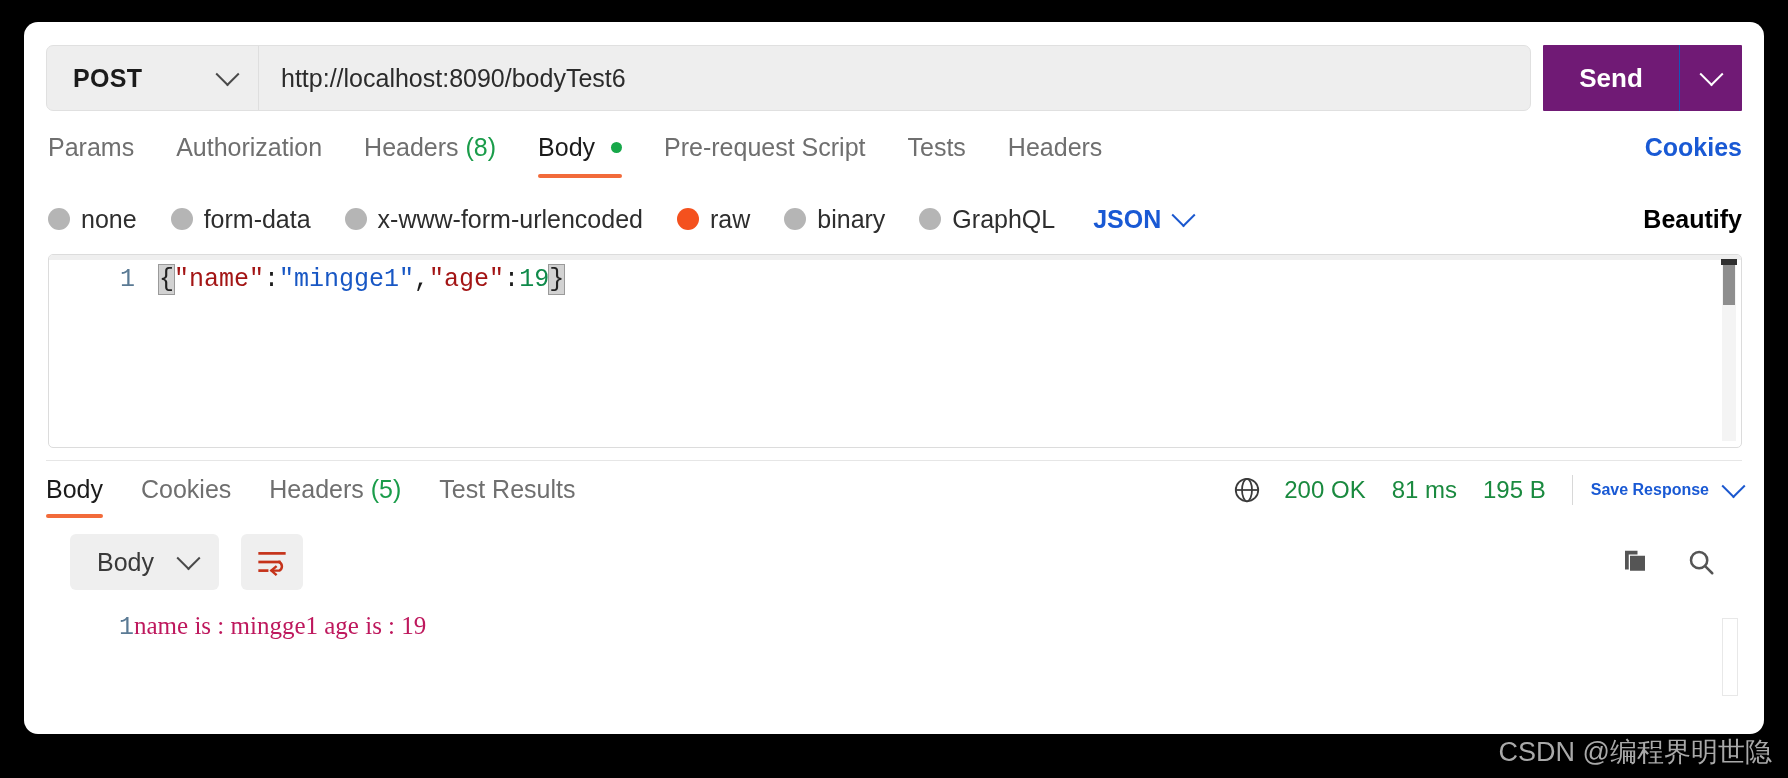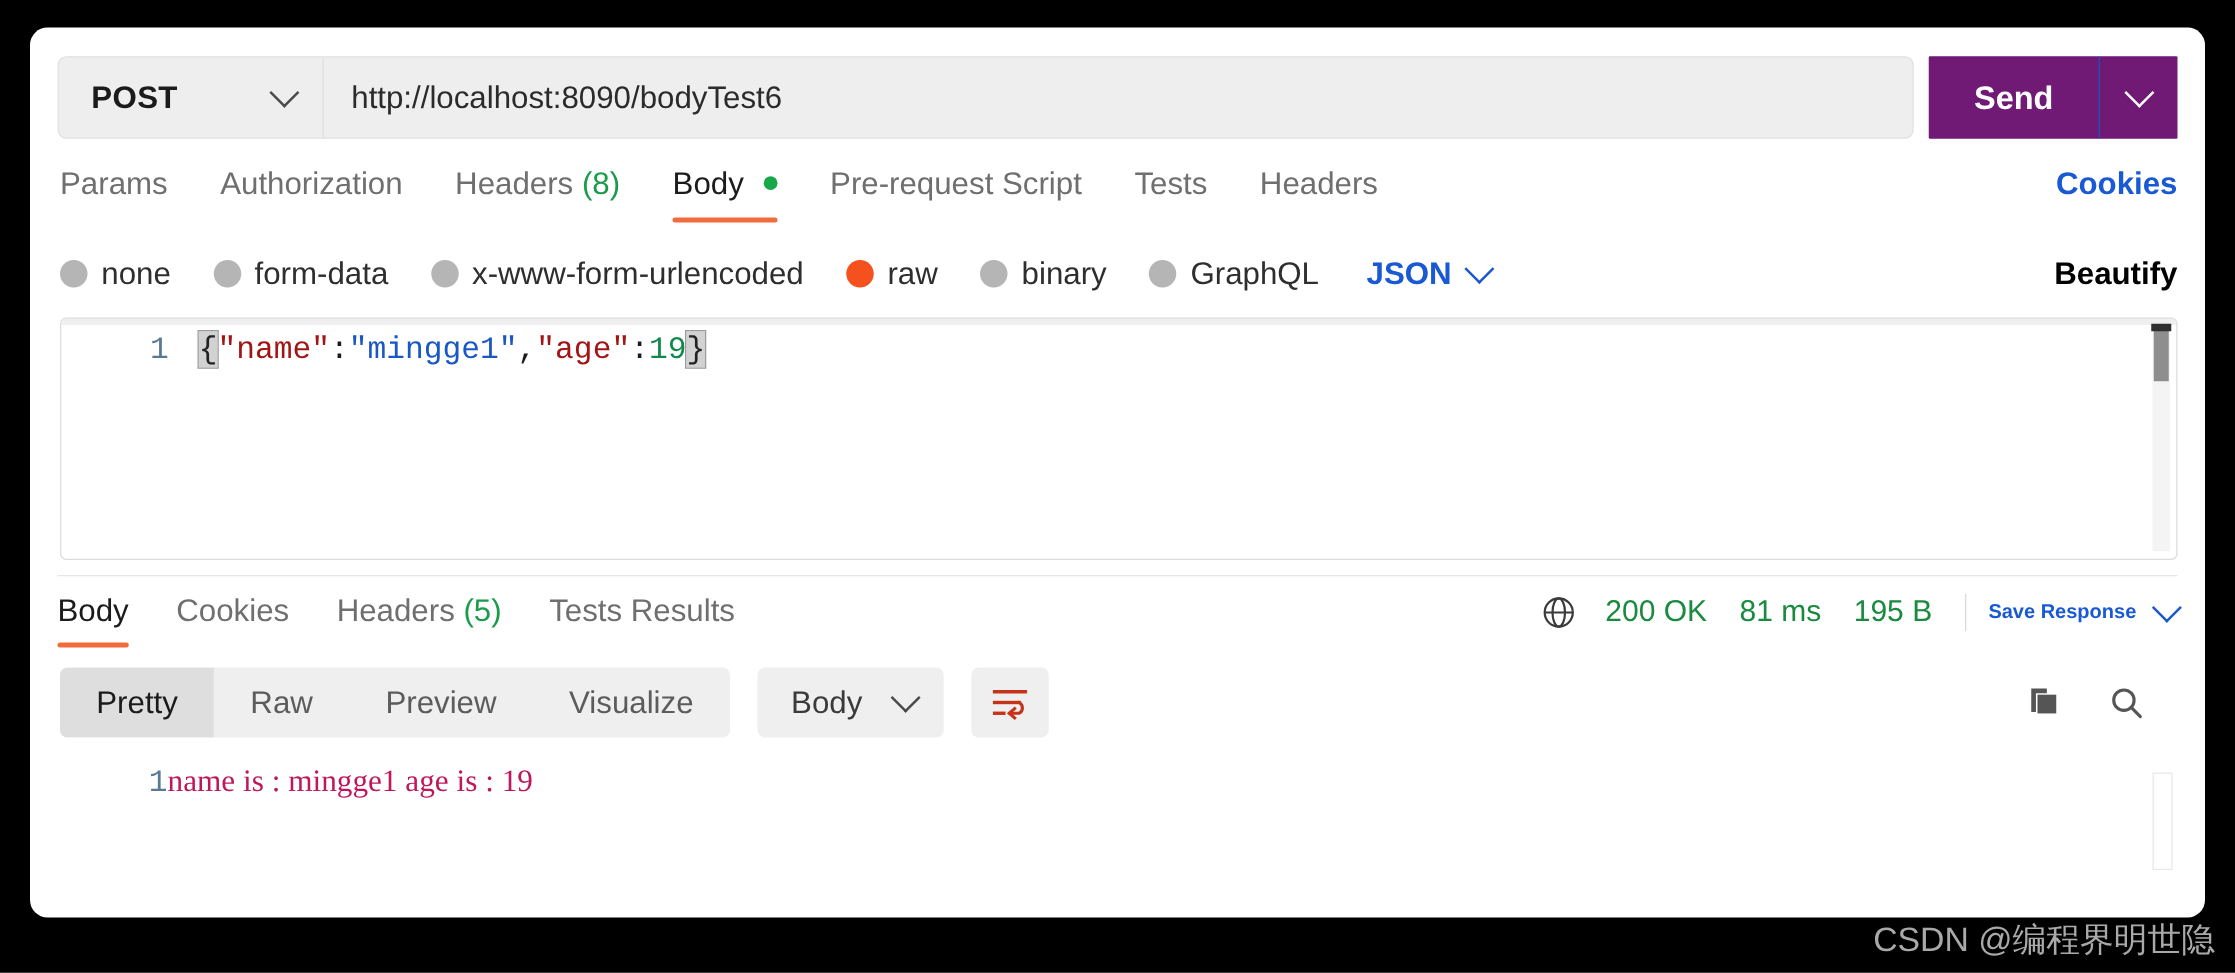--- a/index.html
+++ b/index.html
@@ -546,47 +546,41 @@
       <span>Body</span>
     </div>
     <div class="rtab">
       <span>Cookies</span>
     </div>
     <div class="rtab">
       <span>Headers</span>
       <span class="count">(5)</span>
     </div>
     <div class="rtab">
-      <span>Tests Results</span>
+      <span>Test Results</span>
     </div>
 
     <div class="status-group">
       <span class="globe-icon">
         <svg width="30" height="30" viewBox="0 0 24 24" fill="none" stroke="#3a3a3a" stroke-width="1.4">
           <circle cx="12" cy="12" r="9"></circle>
           <ellipse cx="12" cy="12" rx="4" ry="9"></ellipse>
           <line x1="3" y1="12" x2="21" y2="12"></line>
         </svg>
       </span>
       <span class="stat">200 OK</span>
       <span class="stat">81 ms</span>
       <span class="stat">195 B</span>
       <span class="stat-sep"></span>
       <span class="save-resp">Save Response</span>
       <span class="chev blue thin"></span>
     </div>
   </div>
 
   <div class="resp-toolbar">
-    <div class="segmented">
-      <div class="seg active">Pretty</div>
-      <div class="seg">Raw</div>
-      <div class="seg">Preview</div>
-      <div class="seg">Visualize</div>
-    </div>
 
     <div class="text-select">
       <span class="text-select-label">Body</span>
       <span class="chev"></span>
     </div>
 
     <div class="wrap-btn">
       <svg width="32" height="28" viewBox="0 0 26 22" fill="none" stroke="#c5331a" stroke-width="2.2" stroke-linecap="square">
         <line x1="3" y1="4" x2="23" y2="4"></line>
         <line x1="3" y1="11" x2="19" y2="11"></line>

